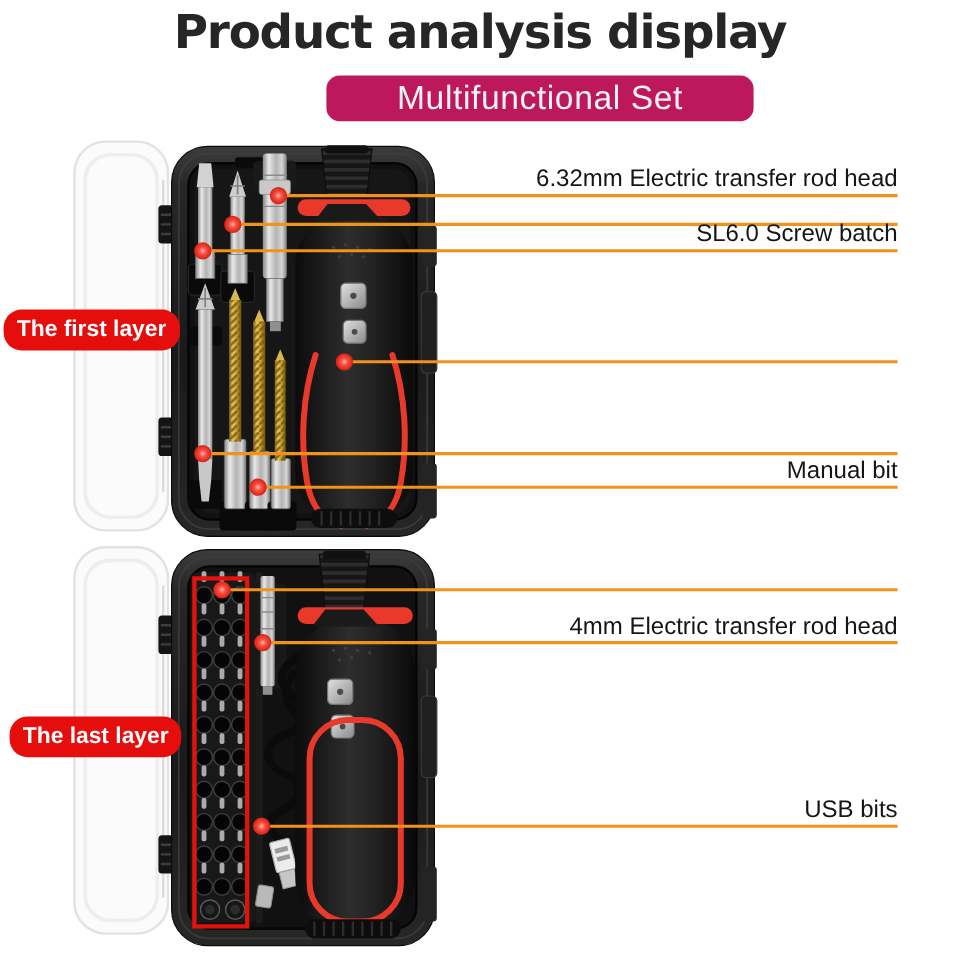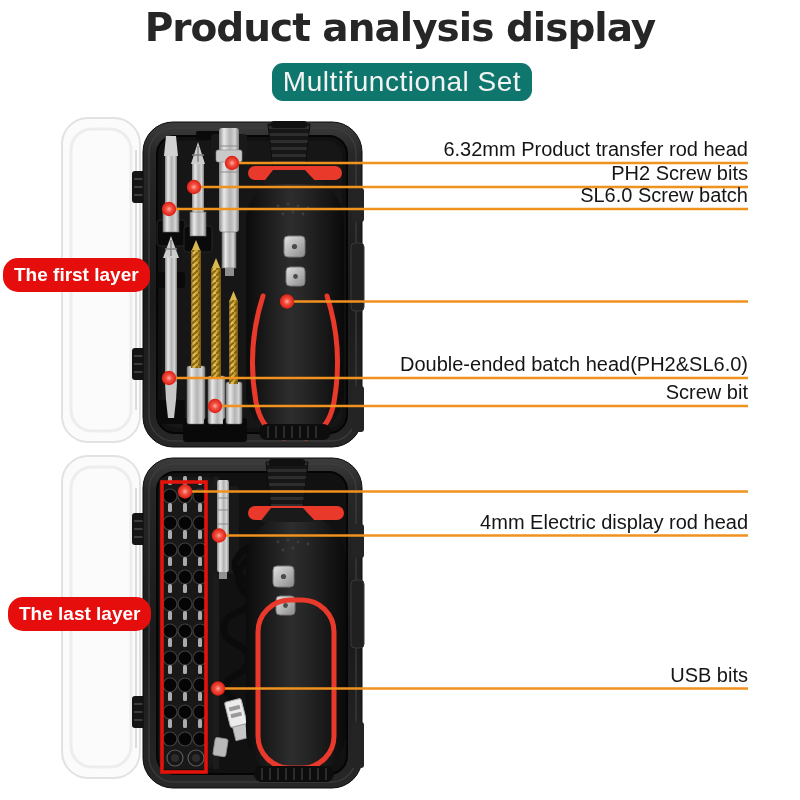--- a/index.html
+++ b/index.html
@@ -1,21 +1,21 @@
 <!DOCTYPE html>
 <html><head>
 <meta charset="utf-8">
 <style>
   html,body{margin:0;padding:0;background:#fff;}
   .stage{position:relative;width:800px;height:800px;background:#ffffff;overflow:hidden;
          font-family:"Liberation Sans",sans-serif;}
   .title{position:absolute;top:5px;left:0;width:800px;text-align:center;
          font-family:"DejaVu Sans",sans-serif;font-weight:bold;font-size:39px;
          letter-spacing:-1px;color:#262626;}
-  .banner{position:absolute;left:272px;top:63px;width:260px;height:38px;background:#0f766e;
+  .banner{position:absolute;left:272px;top:63px;width:356px;height:38px;background:#be185d;
           border-radius:11px;color:#f3f3f3;font-size:28px;font-weight:400;letter-spacing:.5px;
           text-align:center;line-height:38px;}
   .badge{position:absolute;background:#e60d0d;color:#ffffff;font-weight:bold;font-size:19px;
          line-height:1;padding:7px 11px 8px;border-radius:15px;white-space:nowrap;}
   #badge-first{left:3px;top:258px;}
   #badge-last{left:8px;top:597px;}
   .anno{position:absolute;right:52px;font-size:20px;color:#151515;white-space:nowrap;
         line-height:23px;}
   .art{position:absolute;left:0;top:0;width:800px;height:800px;}
 </style>
@@ -315,20 +315,18 @@
       </g>
     </g>
   </svg>
 
   <div class="title">Product analysis display</div>
   <div class="banner">Multifunctional Set</div>
 
   <div class="badge" id="badge-first">The first layer</div>
   <div class="badge" id="badge-last">The last layer</div>
 
-  <div class="anno" style="top:138px">6.32mm Product transfer rod head</div>
-  <div class="anno" style="top:162px">PH2 Screw bits</div>
+  <div class="anno" style="top:138px">6.32mm Electric transfer rod head</div>
   <div class="anno" style="top:184px">SL6.0 Screw batch</div>
-  <div class="anno" style="top:353px">Double-ended batch head(PH2&amp;SL6.0)</div>
-  <div class="anno" style="top:381px">Screw bit</div>
-  <div class="anno" style="top:511px">4mm Electric display rod head</div>
+  <div class="anno" style="top:381px">Manual bit</div>
+  <div class="anno" style="top:511px">4mm Electric transfer rod head</div>
   <div class="anno" style="top:664px">USB bits</div>
 </div>
 
 </body></html>

